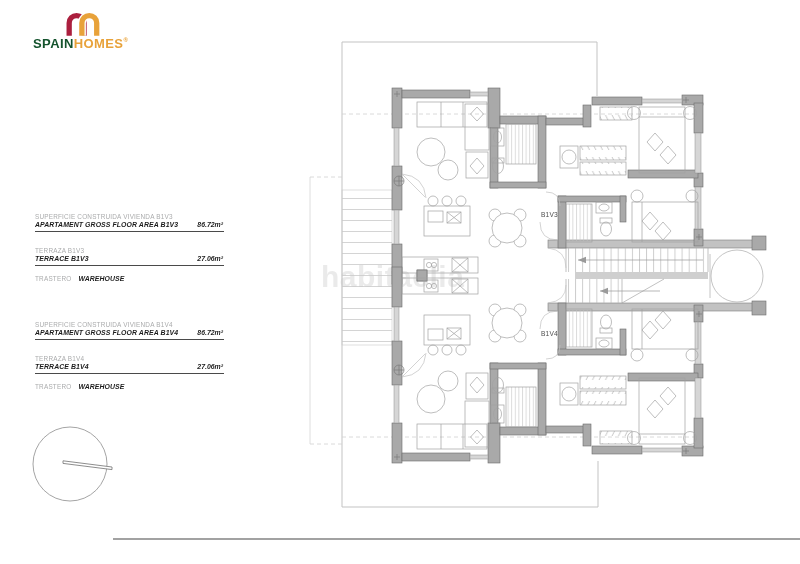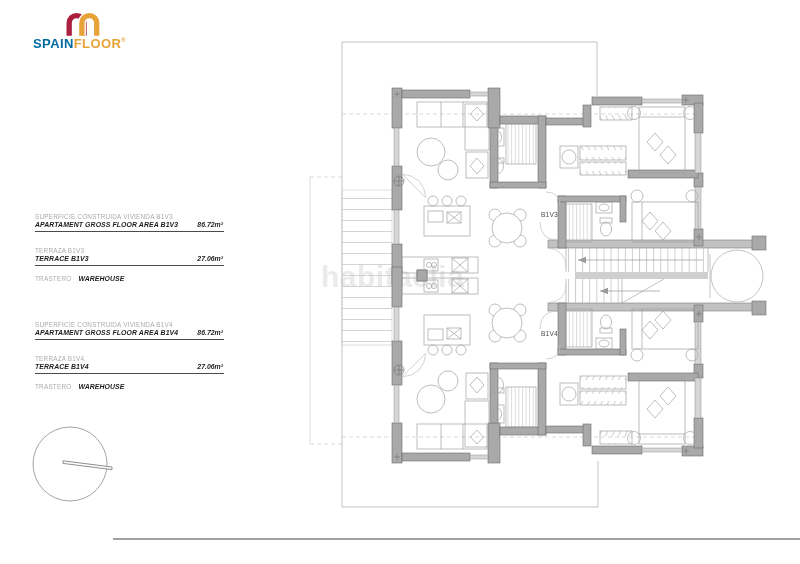--- a/index.html
+++ b/index.html
@@ -2,21 +2,21 @@
 <html><head>
 <meta charset="utf-8">
 <style>
   html,body{margin:0;padding:0;background:#fff;}
   #sheet{position:relative;width:800px;height:564px;background:#ffffff;overflow:hidden;
          font-family:"Liberation Sans", sans-serif;}
   
   #logo{position:absolute;left:33px;top:8px;width:160px;height:48px;}
   #logo .icon{position:absolute;left:33px;top:3px;}
   #logo .word{position:absolute;left:0px;top:28px;font-size:13px;font-weight:bold;letter-spacing:.4px;white-space:nowrap;}
-  .brand-spain{color:#0369a1;}
+  .brand-spain{color:#14532d;}
   .brand-homes{color:#E8A23A;}
   .brand-reg{color:#E8A23A;font-size:6px;vertical-align:6px;font-weight:bold;}
   
   .areas{position:absolute;left:35px;width:188px;}
   #areas-b1v3{top:213px;} #areas-b1v4{top:321px;}
   .lbl-es{position:absolute;left:0;top:0;font-size:6.4px;color:#aaabac;letter-spacing:.2px;white-space:nowrap;}
   .row-en{position:absolute;left:0;right:0;display:flex;justify-content:space-between;align-items:baseline;}
   .lbl-en{font-size:6.9px;font-weight:bold;font-style:italic;color:#1c1c1c;letter-spacing:.1px;white-space:nowrap;}
   .val{font-size:6.9px;font-weight:bold;font-style:italic;color:#1c1c1c;}
   .rule{position:absolute;left:0;right:-1px;height:1px;background:#4a4a4a;}
@@ -36,21 +36,21 @@
 <div id="sheet">
 
   <div id="wm">habitaclia</div>
 
   <div id="logo">
     <svg class="icon" width="36" height="25" viewBox="0 0 34 23">
       <path d="M3,23 V11 a7,7 0 0 1 14,0 V23" fill="none" stroke="#AB1F3E" stroke-width="5"></path>
       <path d="M15,23 V11 a7,7 0 0 1 14,0 V23" fill="none" stroke="#ffffff" stroke-width="7.6"></path>
       <path d="M15,23 V11 a7,7 0 0 1 14,0 V23" fill="none" stroke="#E8A23A" stroke-width="5"></path>
     </svg>
-    <div class="word"><span class="brand-spain">SPAIN</span><span class="brand-homes">FLOOR</span><span class="brand-reg">®</span></div>
+    <div class="word"><span class="brand-spain">SPAIN</span><span class="brand-homes">HOMES</span><span class="brand-reg">®</span></div>
   </div>
 
   <div class="areas" id="areas-b1v3">
     <div class="lbl-es" style="top:0">SUPERFICIE CONSTRUIDA VIVIENDA B1V3</div>
     <div class="row-en r1">
       <span class="lbl-en">APARTAMENT GROSS FLOOR AREA B1V3</span>
       <span class="val">86.72m²</span>
     </div>
     <div class="rule u1"></div>
     <div class="lbl-es r2es">TERRAZA B1V3</div>

